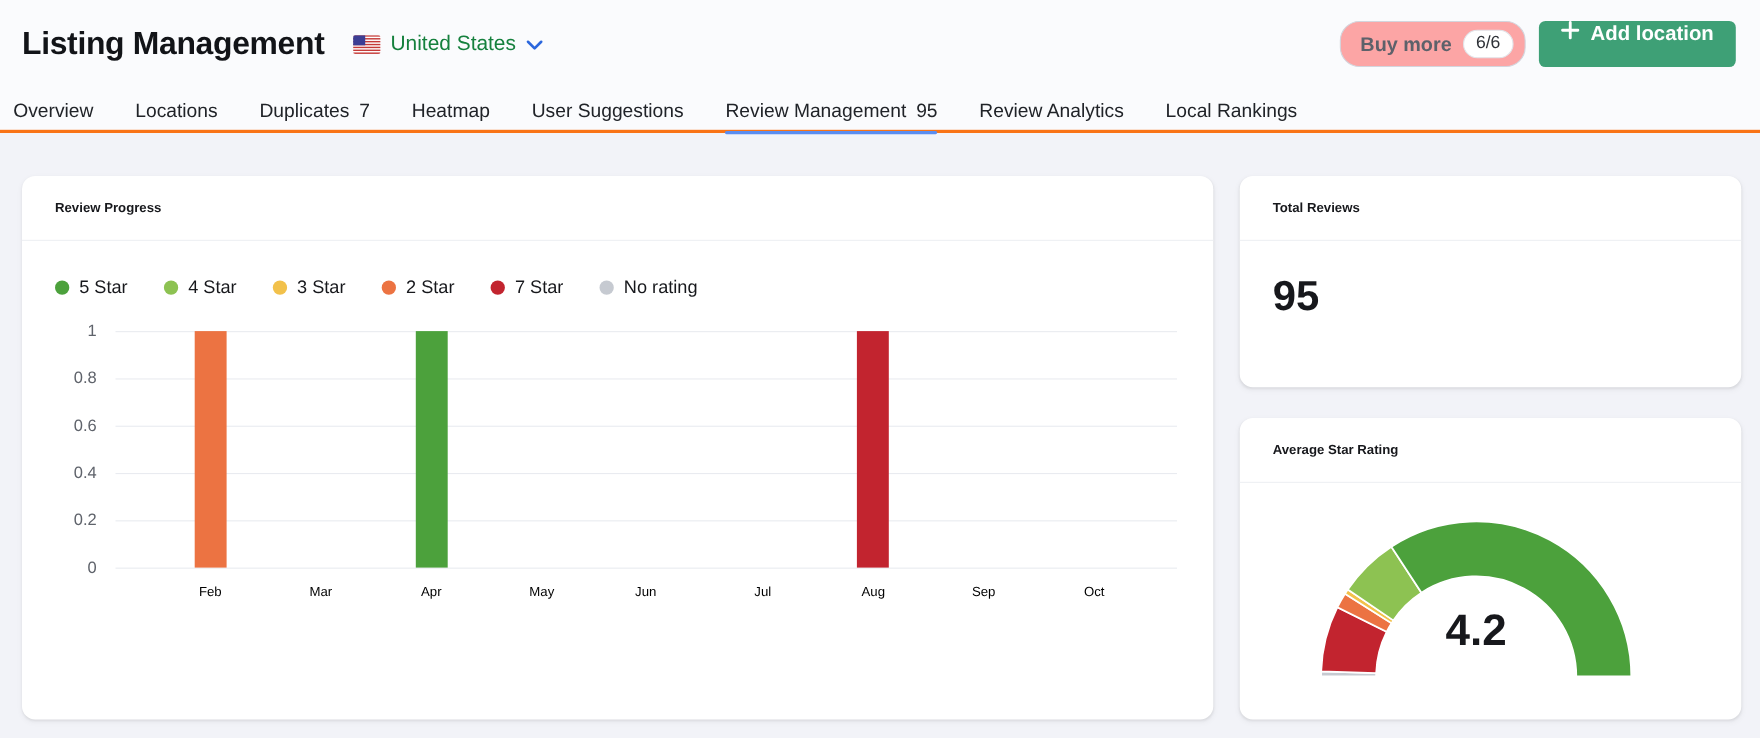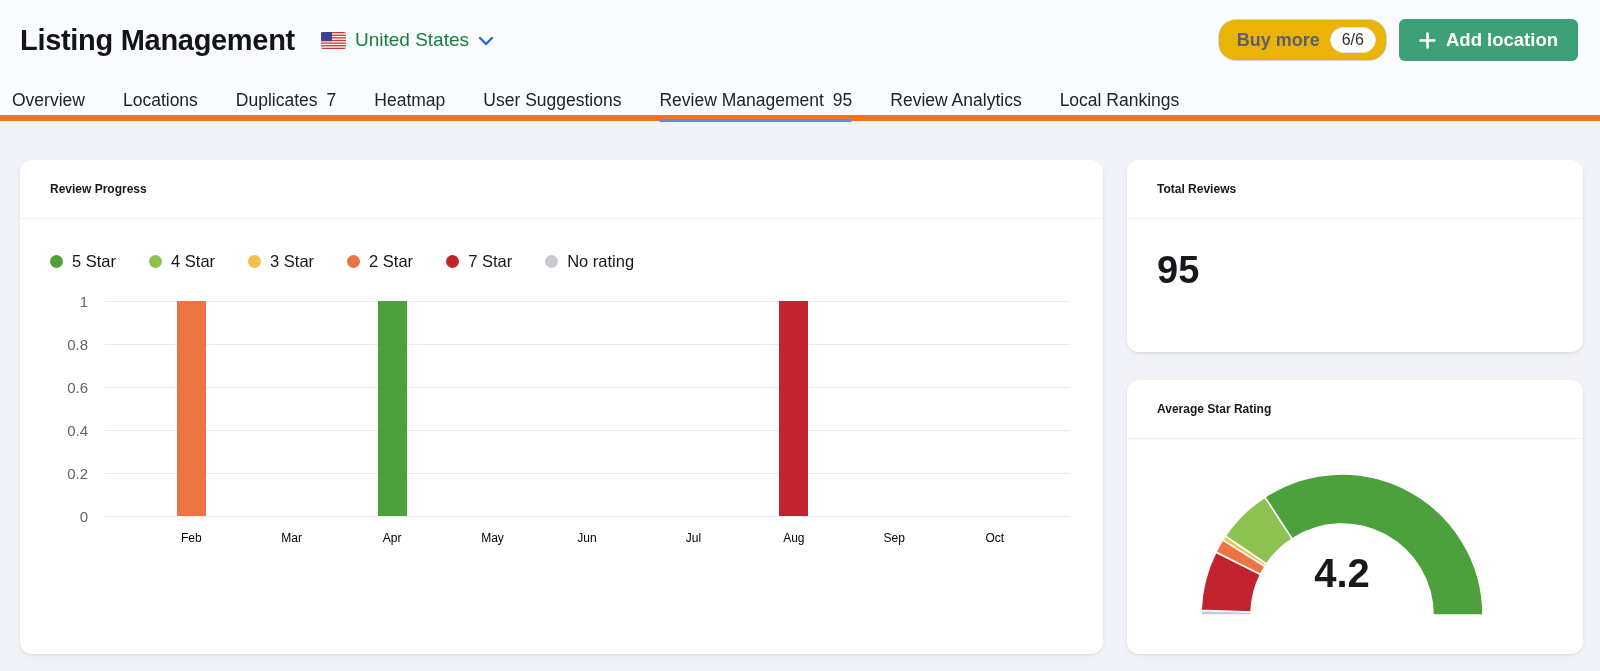--- a/index.html
+++ b/index.html
@@ -22,41 +22,41 @@
   .country-selector {
     display:flex; align-items:center; gap:9px;
     margin-left:26px; cursor:pointer;
   }
   .country-label { font-size:19px; color:#15803d; }
   .flag { width:25px; height:17px; border-radius:2px; overflow:hidden; display:block; }
   .chevron { display:block; margin-top:2px; }
   .top-actions { margin-left:auto; display:flex; align-items:center; gap:12px; }
   .buy-more-btn {
     height:42px; display:flex; align-items:center; gap:10px;
-    background:#eab308; border:1px solid #d3d5dd; border-radius:18px;
+    background:#fca5a5; border:1px solid #d3d5dd; border-radius:18px;
     padding:0 10px 0 18px; cursor:pointer;
     font-family:"Liberation Sans", sans-serif;
     font-size:18px; font-weight:600; color:#5d616a;
   }
   .count-pill {
     background:#ffffff; border:1px solid #e2e4e9; border-radius:14px;
     font-size:16px; font-weight:400; color:#2f3238; padding:3px 11px;
   }
   .add-location-btn {
-    height:42px; display:flex; align-items:center; gap:10px;
+    height:42px; display:flex; gap:10px;
     background:#3ea076; border:none; border-radius:6px;
     padding:0 20px; cursor:pointer;
     font-family:"Liberation Sans", sans-serif;
     font-size:18.5px; font-weight:700; color:#ffffff;
   }
   
   .tab-bar {
     height:41px; display:flex; align-items:flex-start; gap:38px;
     padding:0 0 0 12px; background:#fafbfd;
-    border-bottom:6px solid #f97316;
+    border-bottom:3px solid #f97316;
   }
   .tab {
     position:relative; height:41px; display:flex; align-items:center; gap:9px;
     font-size:17.5px; color:#202328; cursor:pointer; white-space:nowrap;
   }
   .tab .tab-count:empty { display:none; }
   .tab.active::after {
     content:""; position:absolute; left:0; right:0; bottom:-1px;
     height:3px; background:#5b8df0; border-radius:2px;
   }

